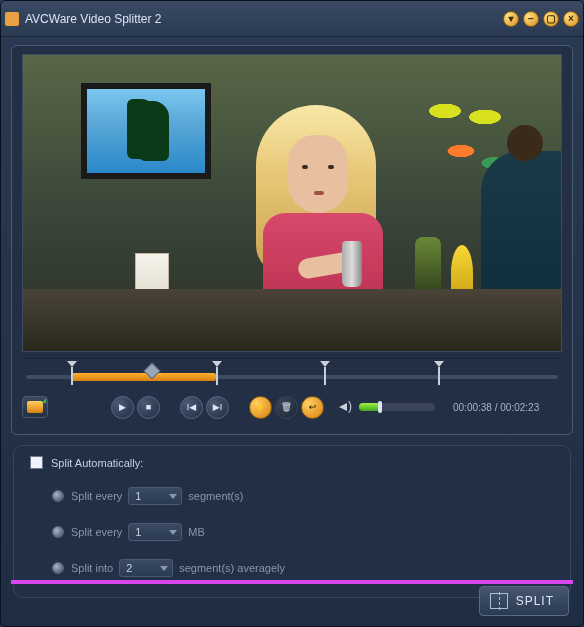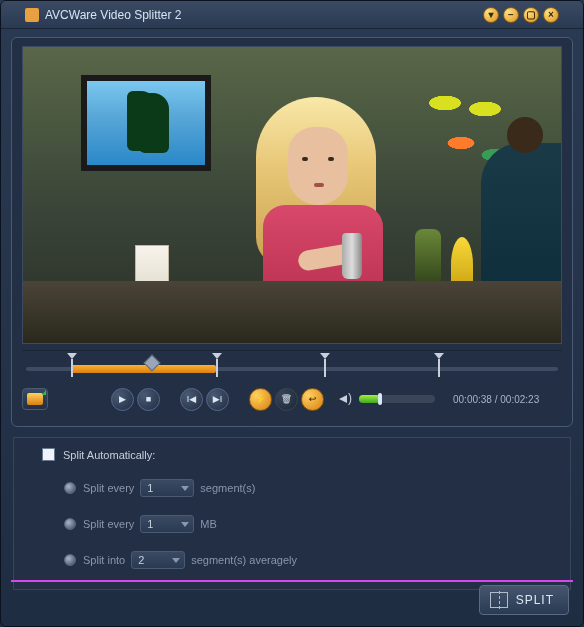--- a/index.html
+++ b/index.html
@@ -11,22 +11,22 @@
     font-size: 11px;
     color: #c8d0dc;
     border: 1px solid #0a1220;
     border-radius: 6px;
     overflow: hidden;
     position: relative;
   }
   .titlebar {
     display: flex;
     align-items: center;
-    height: 28px;
-    padding: 0 24px;
+    height: 36px;
+    padding: 0 4px;
     background: linear-gradient(to bottom, #3a4a62 0%, #2a3a52 100%);
     border-bottom: 1px solid #1a2535;
   }
   .titlebar .app-icon {
     width: 14px; height: 14px;
     background: #e8a040;
     border-radius: 2px;
     margin-right: 6px;
   }
   .titlebar .title {
@@ -333,23 +333,23 @@
     font-size: 10px;
   }
   .clipcount {
     text-align: center;
     margin-top: 8px;
     color: #b8c2d4;
   }
 
   .bottom-panel {
     margin: 10px 12px 0 12px;
-    padding: 10px 12px 14px 28px;
+    padding: 10px 12px 14px 16px;
     border: 1px solid #38465c;
-    border-radius: 0;
+    border-radius: 10px;
     background: #222f44;
   }
   .chk-row {
     display: flex;
     align-items: center;
     margin-bottom: 8px;
   }
   .chk {
     width: 13px; height: 13px;
     border: 1px solid #6a7890;
@@ -390,21 +390,21 @@
     right: 4px; top: 6px;
     border-left: 4px solid transparent;
     border-right: 4px solid transparent;
     border-top: 5px solid #8a96ac;
   }
 
   .split-bar {
     position: absolute;
     left: 10px; right: 10px; bottom: 8px;
     height: 38px;
-    border-top: 2px solid #d946ef;
+    border-top: 4px solid #d946ef;
     display: flex;
     justify-content: flex-end;
     align-items: center;
     padding-right: 4px;
   }
   .split-btn {
     height: 30px;
     padding: 0 14px 0 10px;
     background: linear-gradient(#46566e,#2a3a52);
     border: 1px solid #5a6a82;

